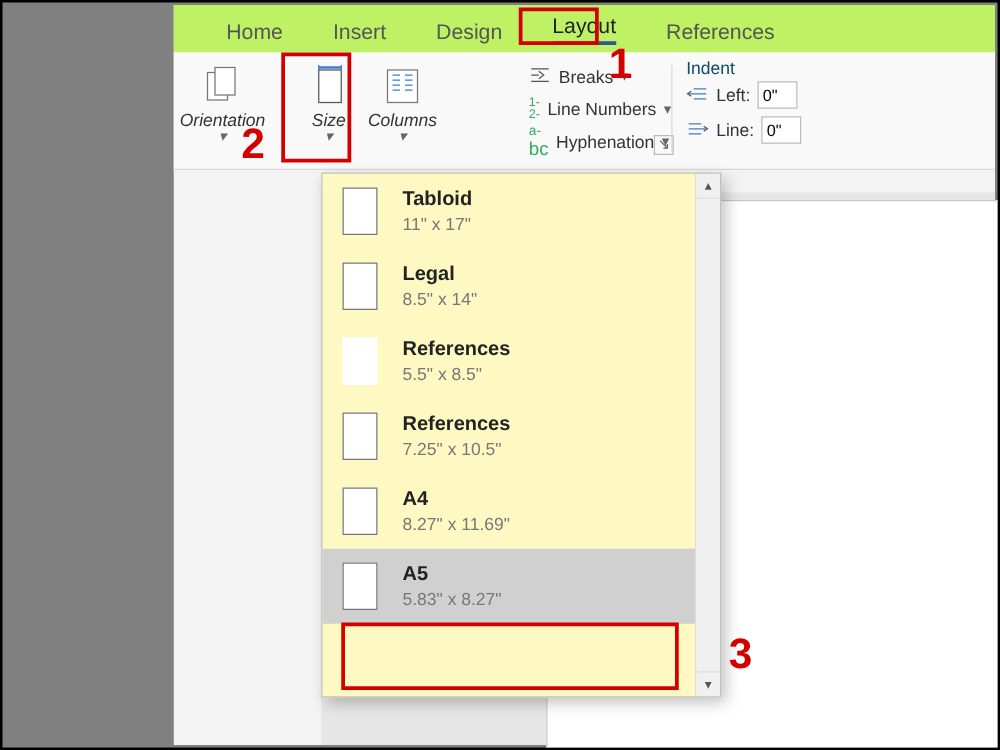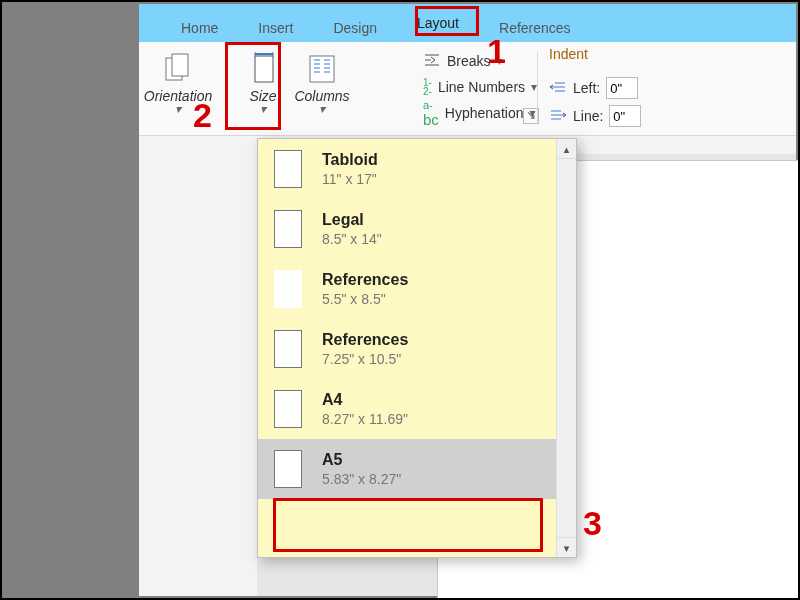--- a/index.html
+++ b/index.html
@@ -1,33 +1,33 @@
 <!DOCTYPE html>
 <html><head>
 <meta charset="utf-8">
 <style>
   * { box-sizing: border-box; font-family: "Segoe UI", Arial, sans-serif; }
   body { margin:0; background:#fff; }
   .stage { width:800px; height:600px; margin:0 auto; background:#808080; border:2px solid #000; position:relative; overflow:hidden; }
   .appwin { position:absolute; left:137px; top:2px; right:2px; bottom:2px; background:#f3f3f3; }
-  .tabs { position:absolute; left:0; top:0; right:0; height:38px; background:#7dd3fc; display:flex; align-items:flex-end; padding-left:22px; font-size:14px; color:#555; }
+  .tabs { position:absolute; left:0; top:0; right:0; height:38px; background:#bef264; display:flex; align-items:flex-end; padding-left:22px; font-size:17px; color:#555; }
   .tab { padding:6px 20px 6px 20px; cursor:pointer; }
   .tab.active { color:#222; }
   .tab .underline { display:block; height:3px; background:#2f5597; margin-top:2px; }
   .ribbon { position:absolute; left:0; top:38px; right:0; height:94px; background:#f9f9f9; border-bottom:1px solid #d9d9d9; }
   .group { position:absolute; top:4px; height:86px; text-align:center; }
   .group .bigbtn { width:70px; height:86px; display:flex; flex-direction:column; align-items:center; justify-content:flex-start; padding-top:6px; font-size:14px; color:#333;font-style:italic; }
   .ic { width:32px; height:32px; display:inline-block; }
   .chev { font-size:12px; color:#666; line-height:10px; }
   .group.size .bigbtn { width:76px; }
   .group.columns .bigbtn { width:70px; }
   .small-opts { position:absolute; top:6px; font-size:14px; color:#333; }
   .small-opts .row { height:26px; display:flex; align-items:center; gap:6px; padding:0 6px; cursor:pointer; }
   .indent { position:absolute; top:4px; font-size:14px; color:#333; }
-  .indent .hdr { color:#a16207; margin-bottom:12px; }
+  .indent .hdr { color:#0c4a6e; margin-bottom:0; }
   .indent .row { display:flex; align-items:center; gap:6px; height:28px; }
   .indent input { width:32px; height:22px; border:1px solid #bbb; font-size:13px; padding-left:3px; }
   .sep { position:absolute; top:10px; width:1px; height:70px; background:#d9d9d9; }
   .redbox { position:absolute; border:3px solid #d40000; pointer-events:none; }
   .redtxt { position:absolute; color:#d40000; font-weight:700; font-size:34px; font-family:Arial, sans-serif; pointer-events:none; }
   .dialoglauncher { position:absolute; right:4px; bottom:2px; font-size:12px; color:#666; width:16px; height:16px; border:1px solid #bbb; line-height:12px; text-align:center; }
 
   .menu { position:absolute; left:118px; top:134px; width:320px; height:420px; background:#fef9c3; border:1px solid #bfbfbf; box-shadow:4px 4px 12px rgba(0,0,0,0.25); overflow:hidden; }
   .menu .inner { position:absolute; left:0; top:0; right:20px; bottom:0; overflow:hidden; }
   .menu .item { display:flex; align-items:center; height:60px; padding-left:16px; gap:20px; cursor:pointer; }

